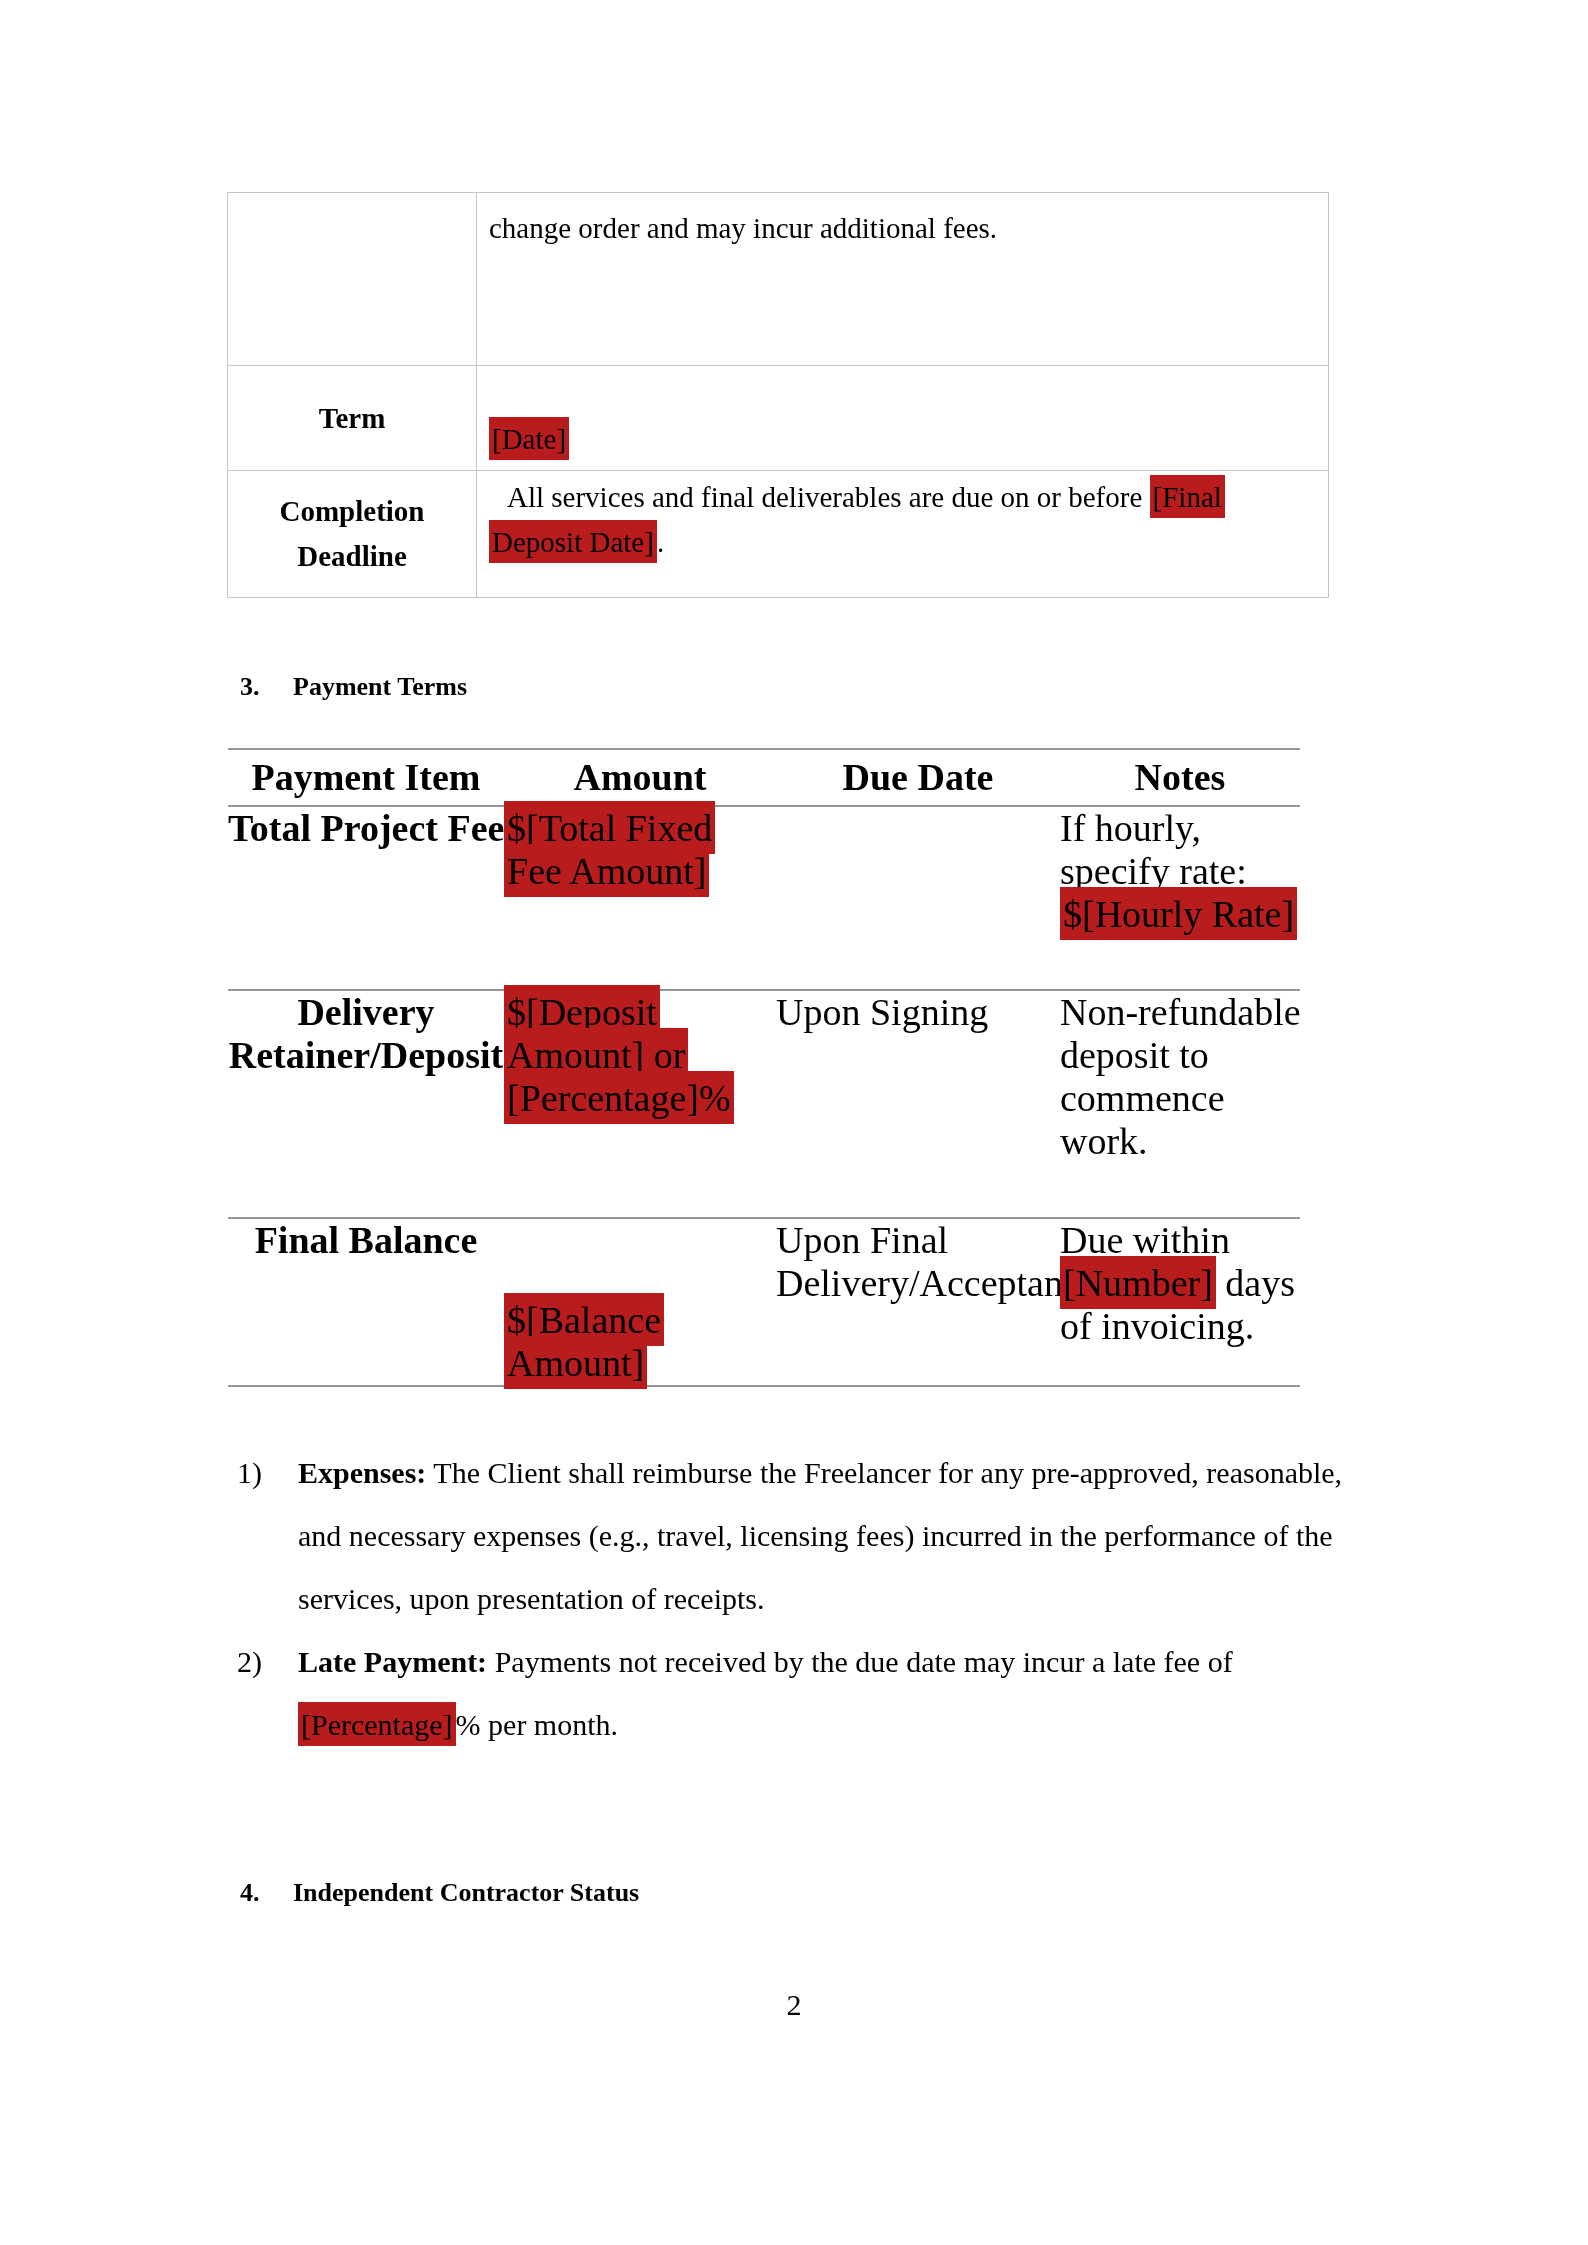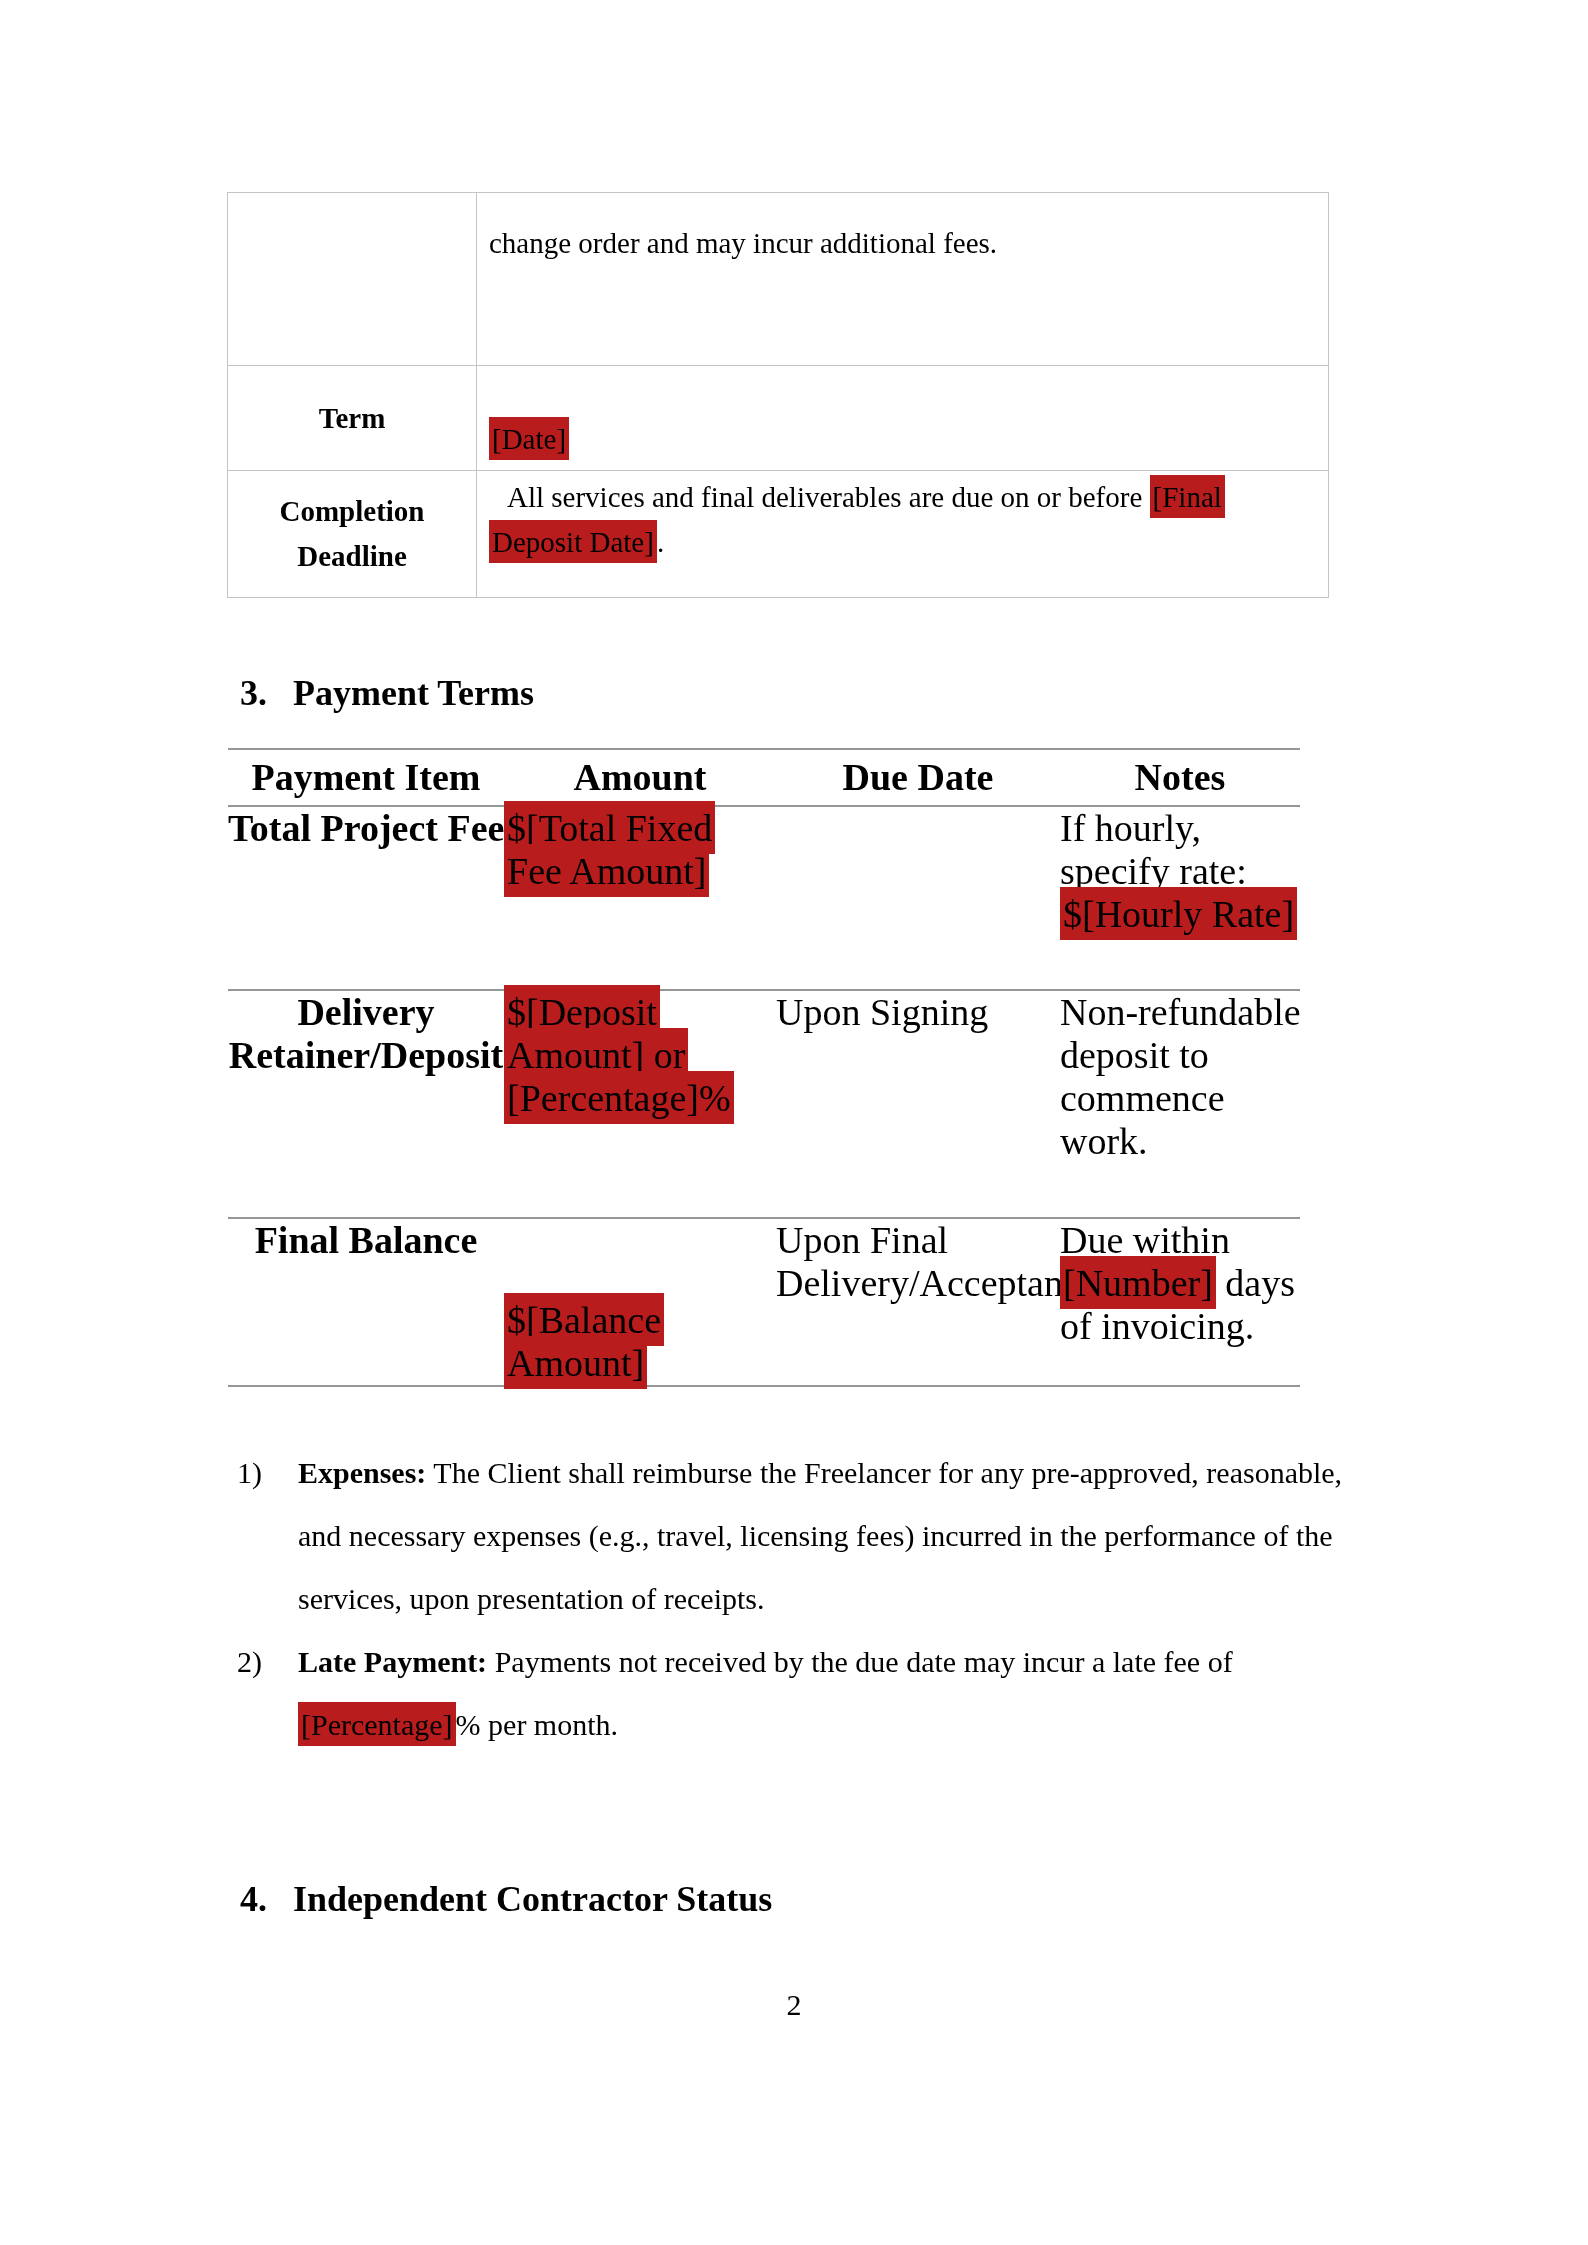--- a/index.html
+++ b/index.html
@@ -9,33 +9,33 @@
     color:#000;
   }
   .hl{background:#b91c1c;padding:6px 3px 5px 3px;}
 
   
   table.t1{
     position:absolute;left:227px;top:192px;width:1101px;
     border-collapse:collapse;table-layout:fixed;
     font-size:29px;
   }
-  table.t1 td{border:1.5px solid #c5c5c5;padding:18px;vertical-align:top;}
+  table.t1 td{border:1.5px solid #c5c5c5;padding:3px;vertical-align:top;}
   table.t1 td.lbl{font-weight:bold;text-align:center;vertical-align:middle;line-height:45px;}
   table.t1 td.val{padding-left:12px;line-height:45px;}
   table.t1 tr.r1{height:173px;}
   table.t1 tr.r2{height:105px;}
   table.t1 tr.r3{height:127px;}
   .t1 .padtop{padding-top:10px;}
   .t1 td.bottom{vertical-align:bottom;padding-bottom:8px;}
   .nowrap{white-space:nowrap;}
   .indent1{text-indent:18px;}
 
   
-  .heading{position:absolute;left:240px;font-size:36px;font-weight:bold;white-space:nowrap;}
+  .heading{position:absolute;left:240px;font-size:26px;font-weight:bold;white-space:nowrap;}
   .h3{top:672px;}
   .h4{top:1878px;}
   .hnum{display:inline-block;width:53px;}
 
   
   table.t2{
     position:absolute;left:228px;top:748px;width:1072px;
     border-collapse:collapse;table-layout:fixed;
     font-size:38px;line-height:43px;
   }

